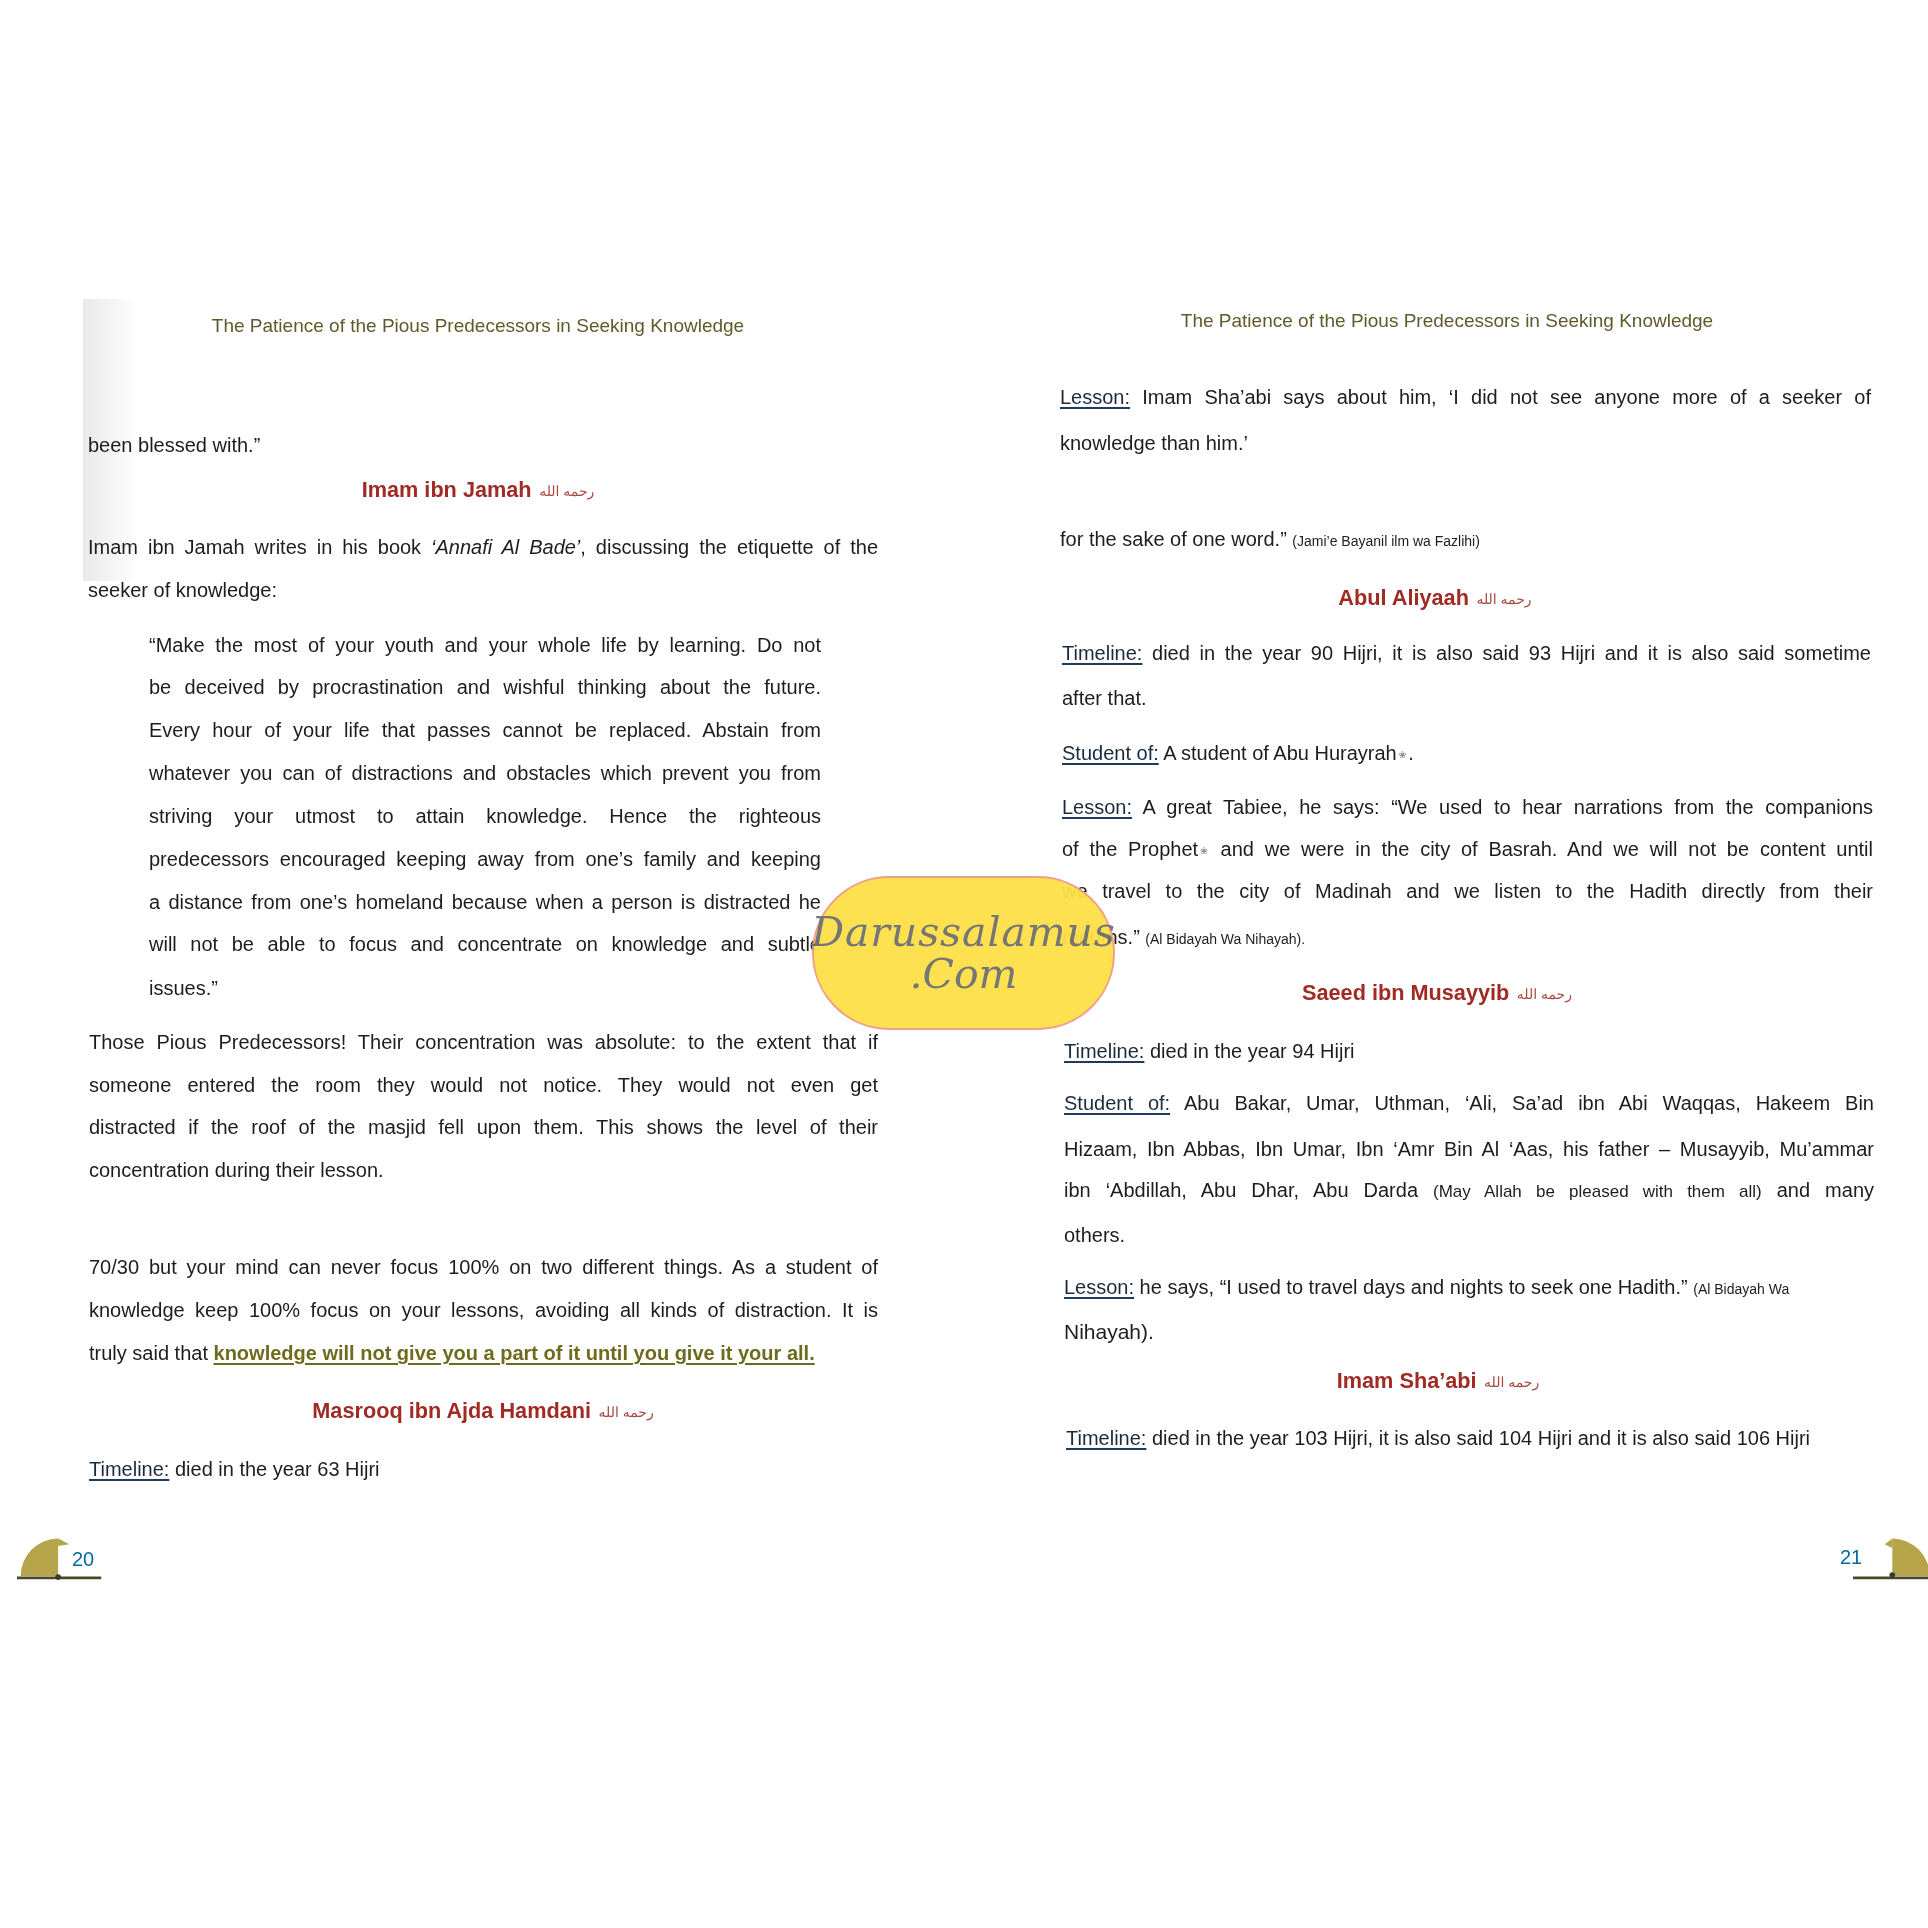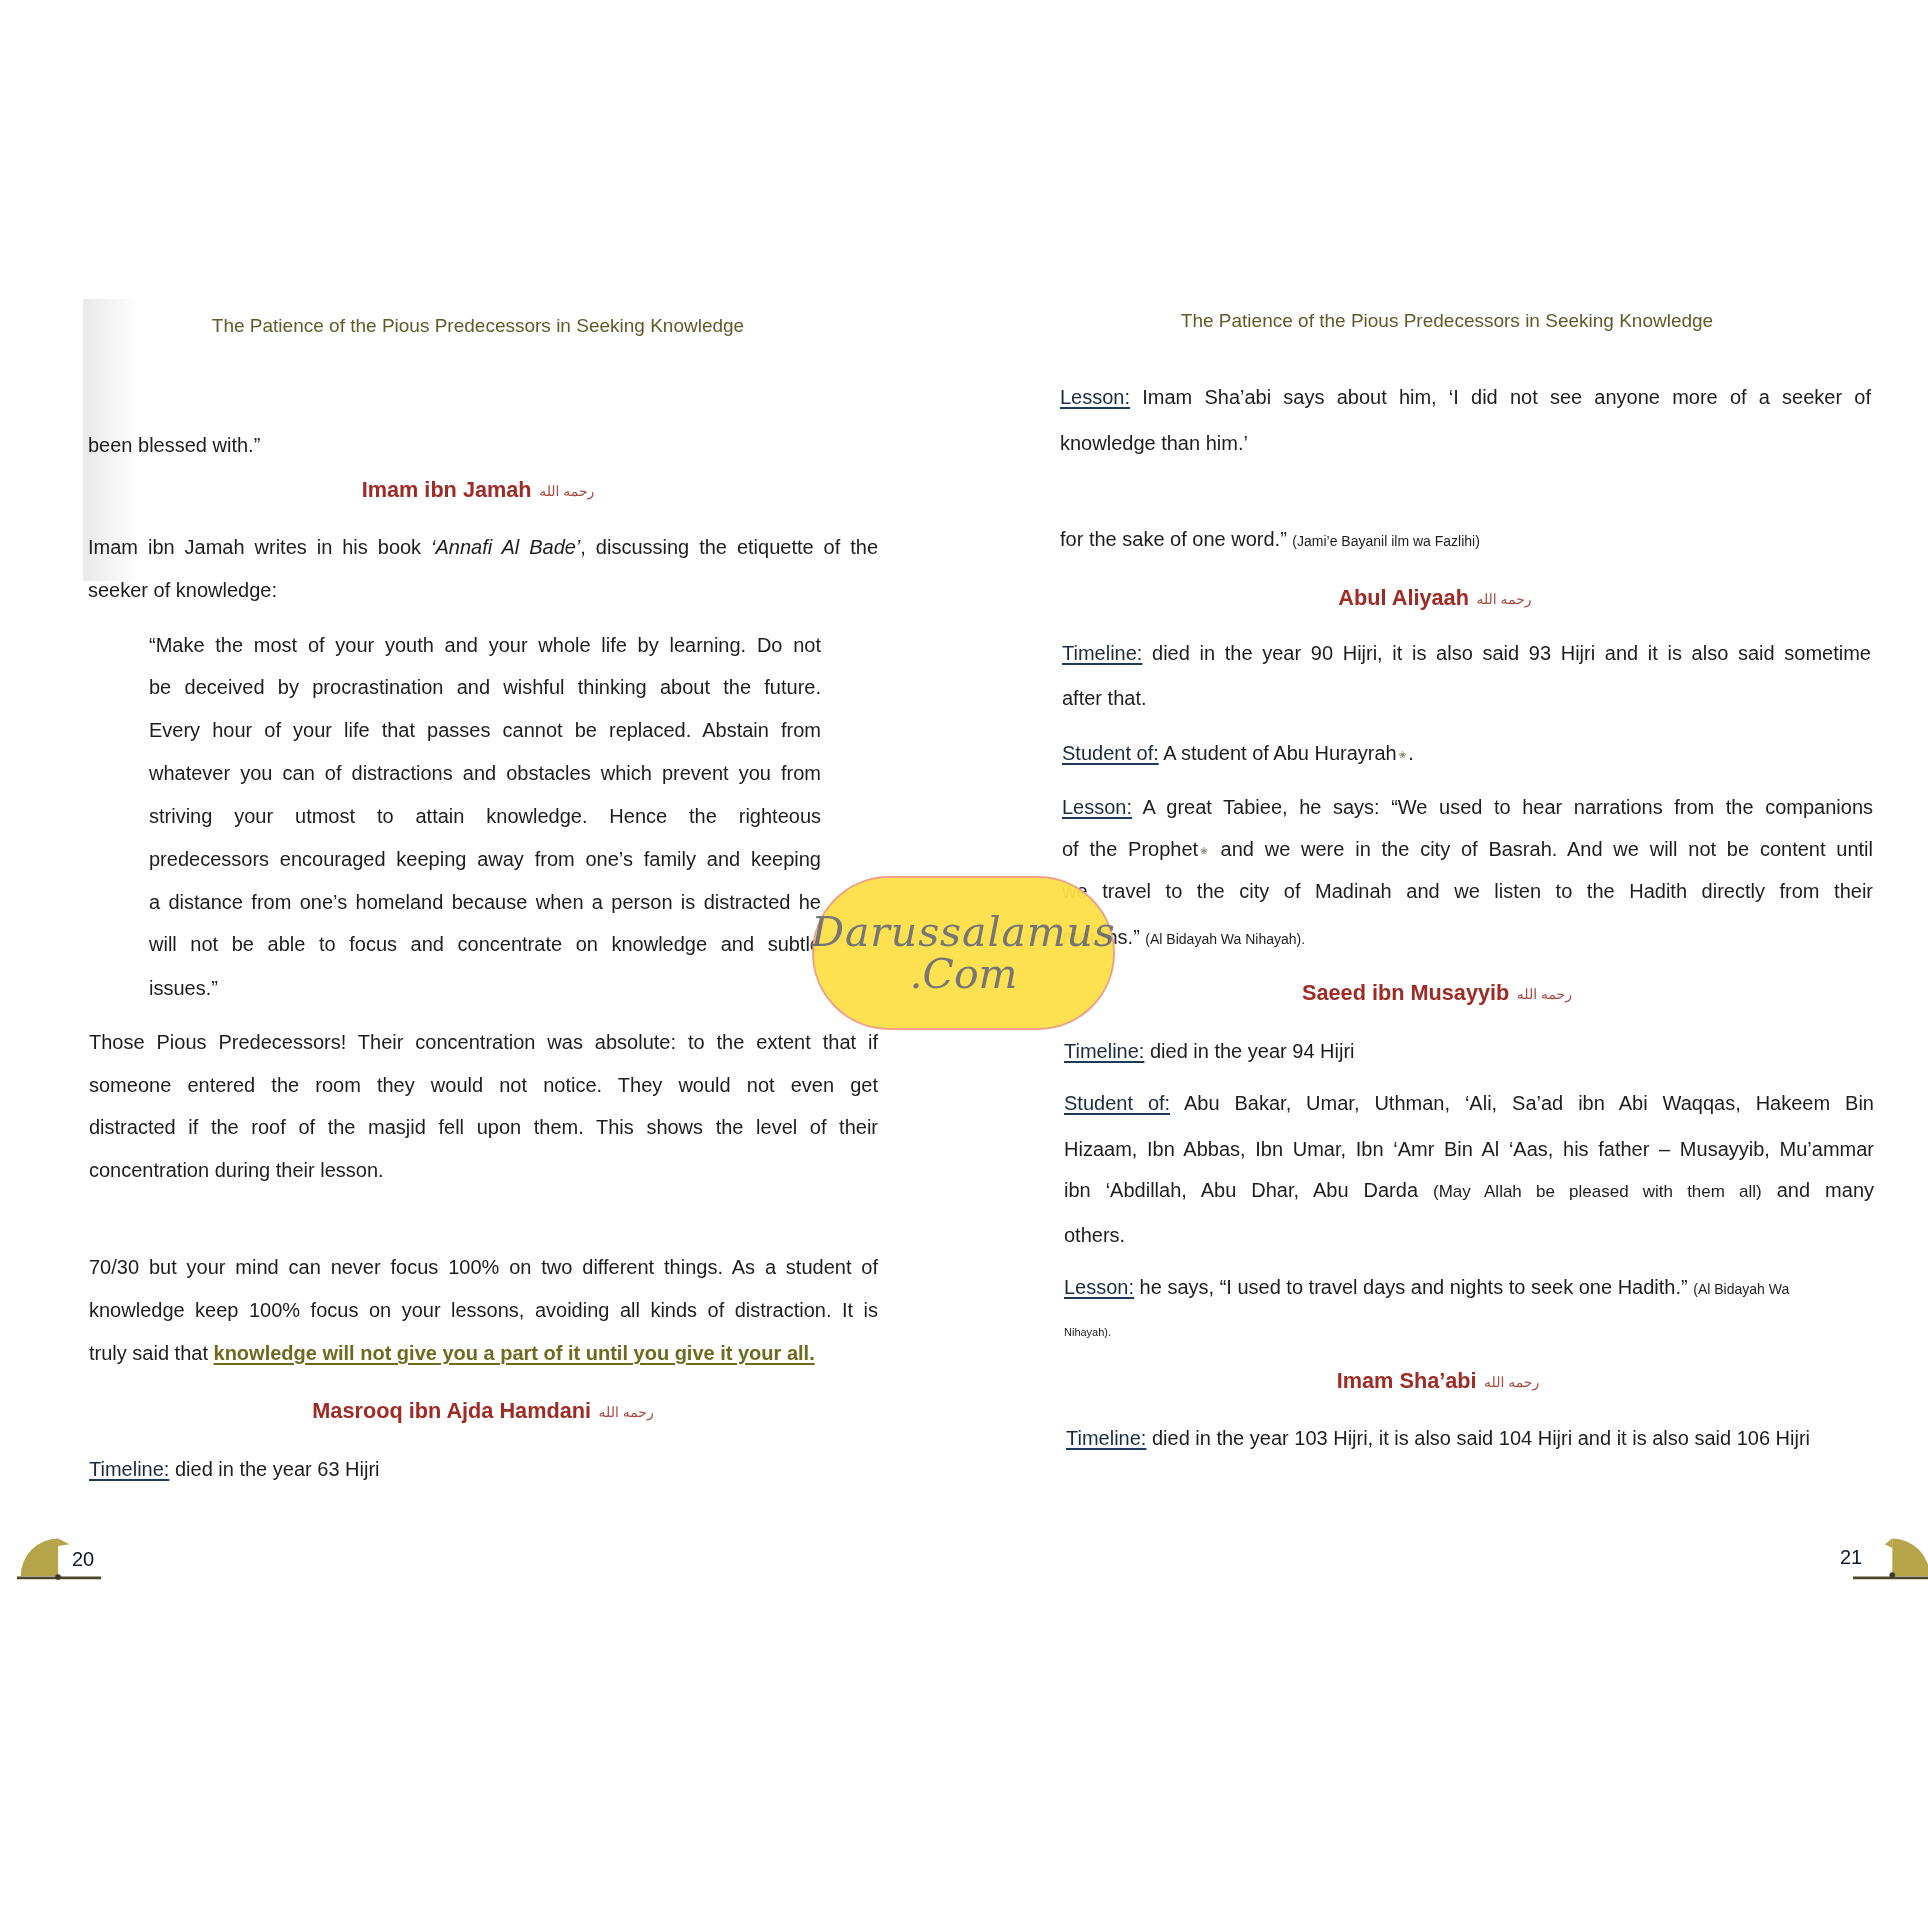--- a/index.html
+++ b/index.html
@@ -44,21 +44,21 @@
     text-decoration-thickness: 1.9px; text-underline-offset: 2.8px;
     border-bottom: 0;
   }
   .em-italic { font-style: italic; }
   .highlight-link {
     color: #6e6a1e; font-weight: bold; text-decoration: underline;
     text-decoration-thickness: 1.9px; text-underline-offset: 2.8px;
   }
   .cite { font-size: 14px; }
   .page-num {
-    position: absolute; font-size: 20px; color: #0f172a;
+    position: absolute; font-size: 20px; color: #0369a1;
   }
   .ornament { position: absolute; }
   .watermark {
     position: absolute; left: 812px; top: 876px; width: 303px; height: 154px;
     background: #fde047; border: 2.8px solid #ef9a84; border-radius: 77px;
     box-sizing: border-box; opacity: 0.95;
     display: flex; flex-direction: column; align-items: center; justify-content: center;
     font-family: "DejaVu Serif", serif; font-style: italic; color: #6f6f6f;
   }
   .watermark .wm1 { font-size: 41px; line-height: 43px; letter-spacing: 0.9px; }
@@ -174,21 +174,21 @@
     </div>
     <div class="line justify" style="left:100px; top:1137px; width:810px;">Hizaam, Ibn Abbas, Ibn Umar, Ibn ‘Amr Bin Al ‘Aas, his father – Musayyib, Mu’ammar</div>
     <div class="line justify" style="left:100px; top:1178px; width:810px;">
       <span>ibn ‘Abdillah, Abu Dhar, Abu Darda </span><span class="cite" style="font-size:17px;">(May Allah be pleased with them all)</span><span> and many</span>
     </div>
     <div class="line" style="left:100px; top:1223px;">others.</div>
 
     <div class="line" style="left:100px; top:1275px;">
       <span class="label-u">Lesson:</span><span> he says, “I used to travel days and nights to seek one Hadith.” </span><span class="cite">(Al Bidayah Wa</span>
     </div>
-    <div class="line cite" style="left:100px; top:1320px; font-size:11px;">Nihayah).</div>
+    <div class="line cite" style="left:100px; top:1320px; font-size:21px;">Nihayah).</div>
 
     <div class="heading" style="left:474px; top:1368px;">
       <span>Imam Sha’abi</span><span class="honorific">رحمه الله</span>
     </div>
 
     <div class="line" style="left:102px; top:1426px;">
       <span class="label-u">Timeline:</span><span> died in the year 103 Hijri, it is also said 104 Hijri and it is also said 106 Hijri</span>
     </div>
 
     <div class="page-num" style="left:876px; top:1546px;">21</div>

